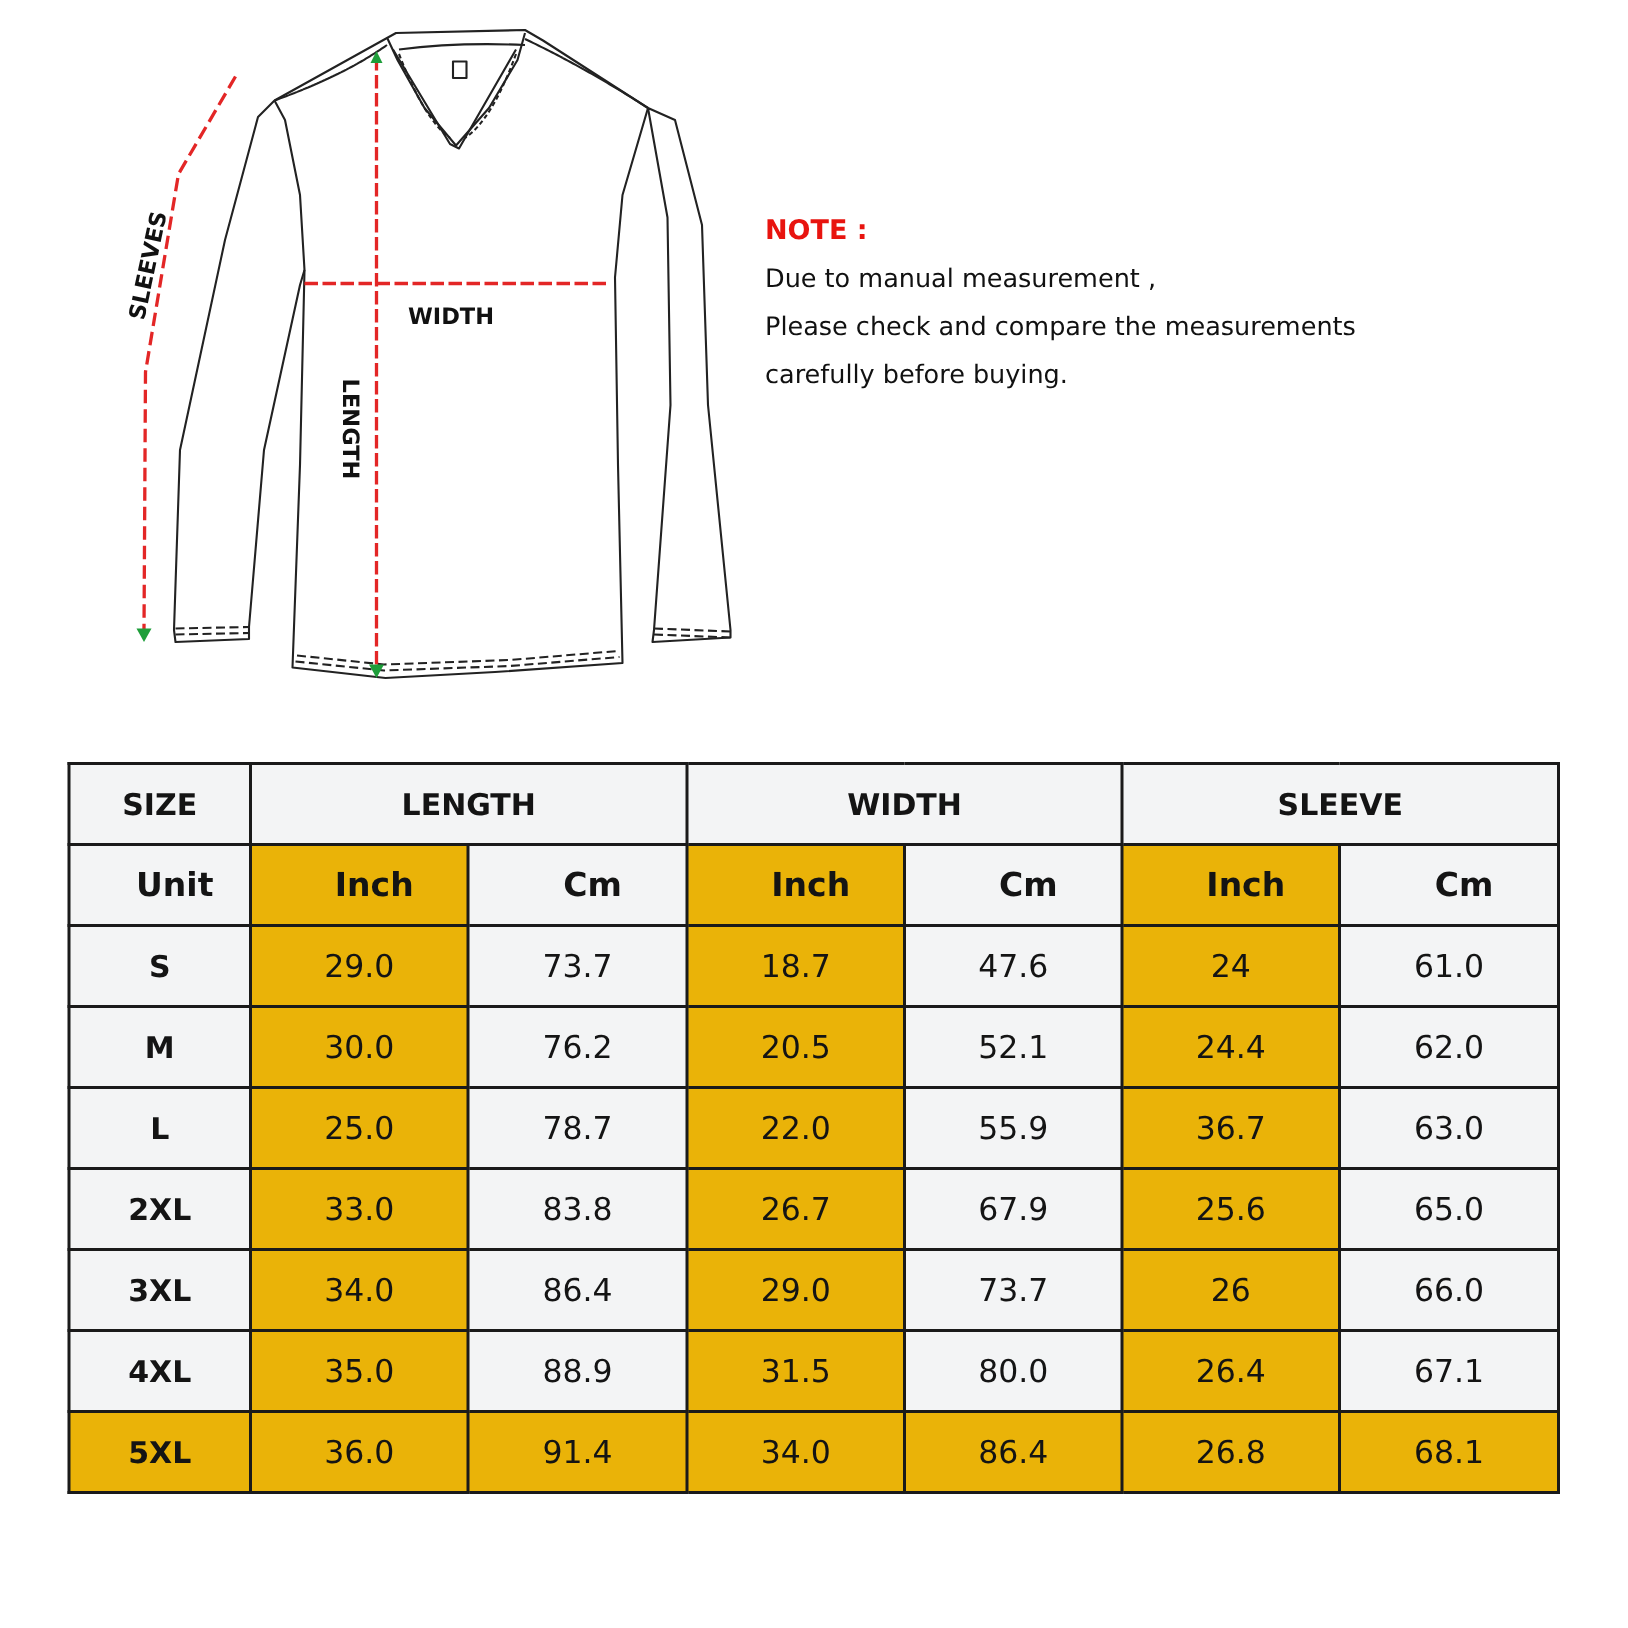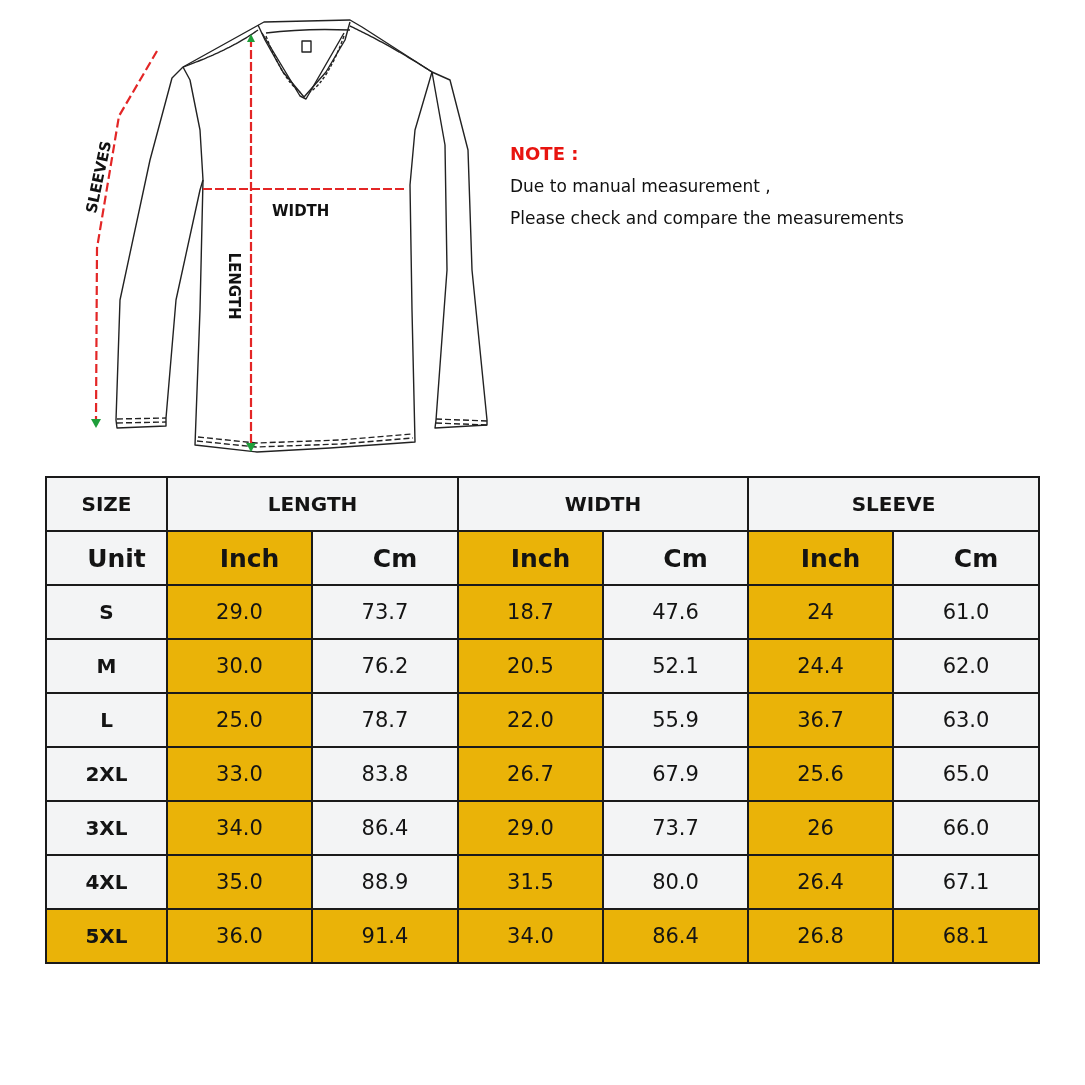--- a/index.html
+++ b/index.html
@@ -7,24 +7,24 @@
     .diagram { position: absolute; left: 0; top: 0; width: 500px; height: 470px; }
     .diagram svg { position: absolute; left: 0; top: 0; }
     .lbl { position: absolute; font-family: "DejaVu Sans", sans-serif; font-weight: bold; font-size: 15px; color: #111; white-space: nowrap; }
     .lbl-width { left: 272px; top: 202px; }
     .lbl-length { left: 200px; top: 277px; transform: rotate(90deg); transform-origin: center; }
     .lbl-sleeves { left: 62px; top: 168px; transform: rotate(-78deg); transform-origin: center; }
     .note { position: absolute; left: 510px; top: 138px; width: 460px; text-align: left; font-family: "DejaVu Sans", sans-serif; font-size: 17px; line-height: 32px; color: #111; }
     .note .title { color: #e8140f; font-weight: bold; font-size: 18px; }
     .note .line { display: block; }
     .note b { font-weight: bold; }
-    table.sz { position: absolute; left: 45px; top: 476px; border-collapse: collapse; width: 993px; table-layout: fixed; }
+    table.sz { position: absolute; left: 45px; top: 508px; border-collapse: collapse; width: 993px; table-layout: fixed; }
     table.sz td { border: 2.5px solid #1a1a1a; text-align: center; vertical-align: middle; height: 52px; padding: 0; font-family: "DejaVu Sans", sans-serif; font-size: 21px; color: #141414; }
     table.sz td.hd { font-weight: bold; font-size: 20px; }
-    table.sz td.unit { font-weight: bold; font-size: 25px; padding-left: 20px; }
+    table.sz td.unit { font-weight: bold; font-size: 22px; padding-left: 20px; }
     table.sz td.sz-cell { font-weight: bold; font-size: 20px; }
     .g { background: #f3f4f5; }
     .w { background: #eab308; }
   </style>
 </head>
 <body>
 
 <div class="diagram">
   <svg width="500" height="470" viewBox="0 0 500 470">
     <g fill="none" stroke="#222" stroke-width="1.4" stroke-linejoin="round">
@@ -63,20 +63,21 @@
   </svg>
   <div class="lbl lbl-width">WIDTH</div>
   <div class="lbl lbl-length">LENGTH</div>
   <div class="lbl lbl-sleeves">SLEEVES</div>
 </div>
 
 <div class="note">
   <span class="line title">NOTE :</span>
   <span class="line">Due to manual measurement ,</span>
   <span class="line">Please check and compare the measurements</span>
+  <span class="line">carefully before buying.</span>
 </div>
 
 <table class="sz">
   <colgroup>
     <col style="width:121px">
       <col style="width:145px">
       <col style="width:146px">
       <col style="width:145px">
       <col style="width:145px">
       <col style="width:145px">

